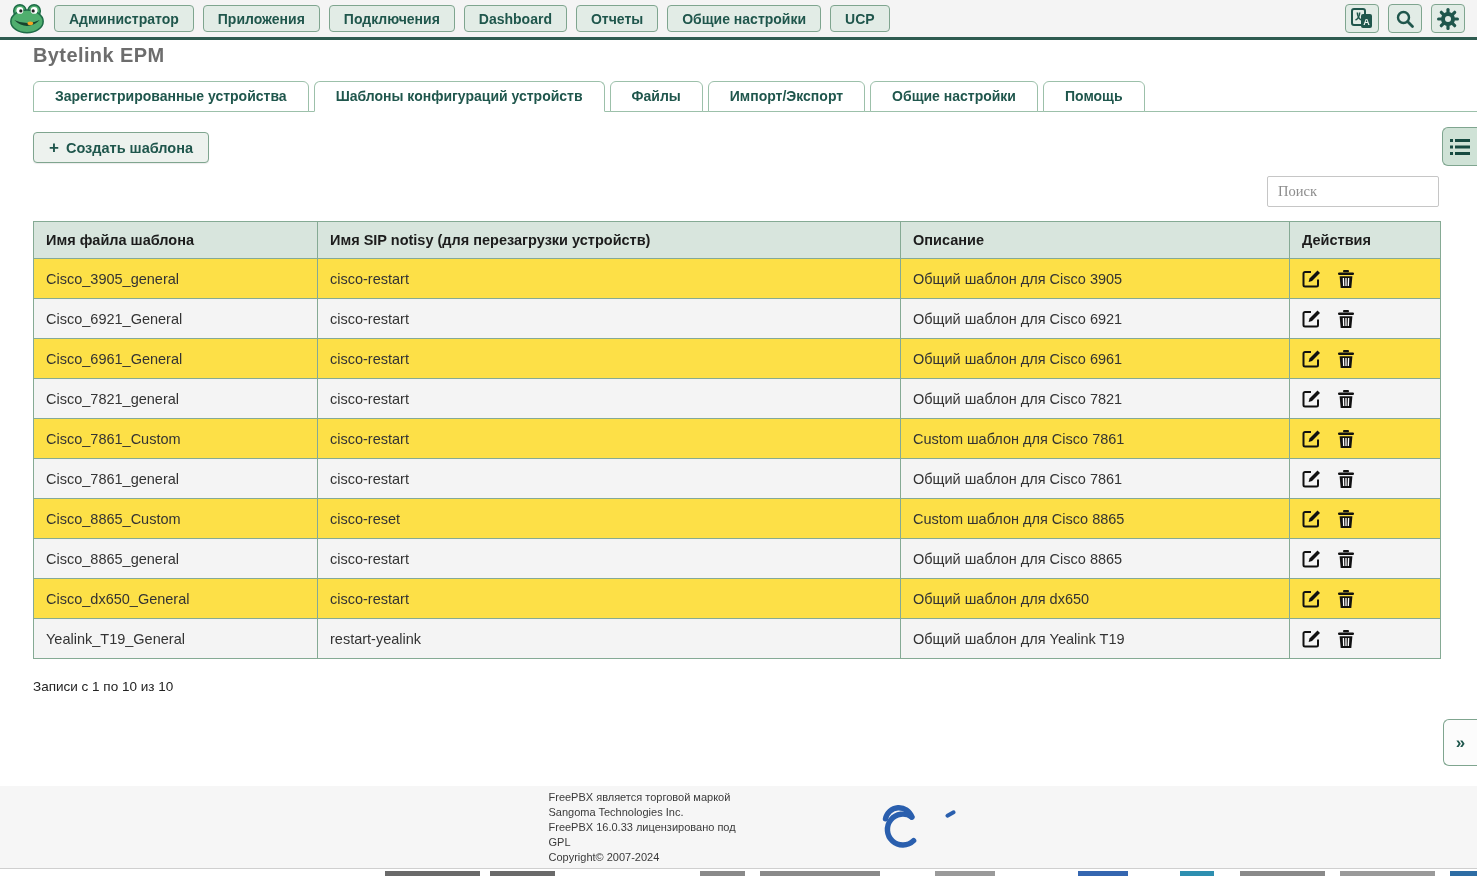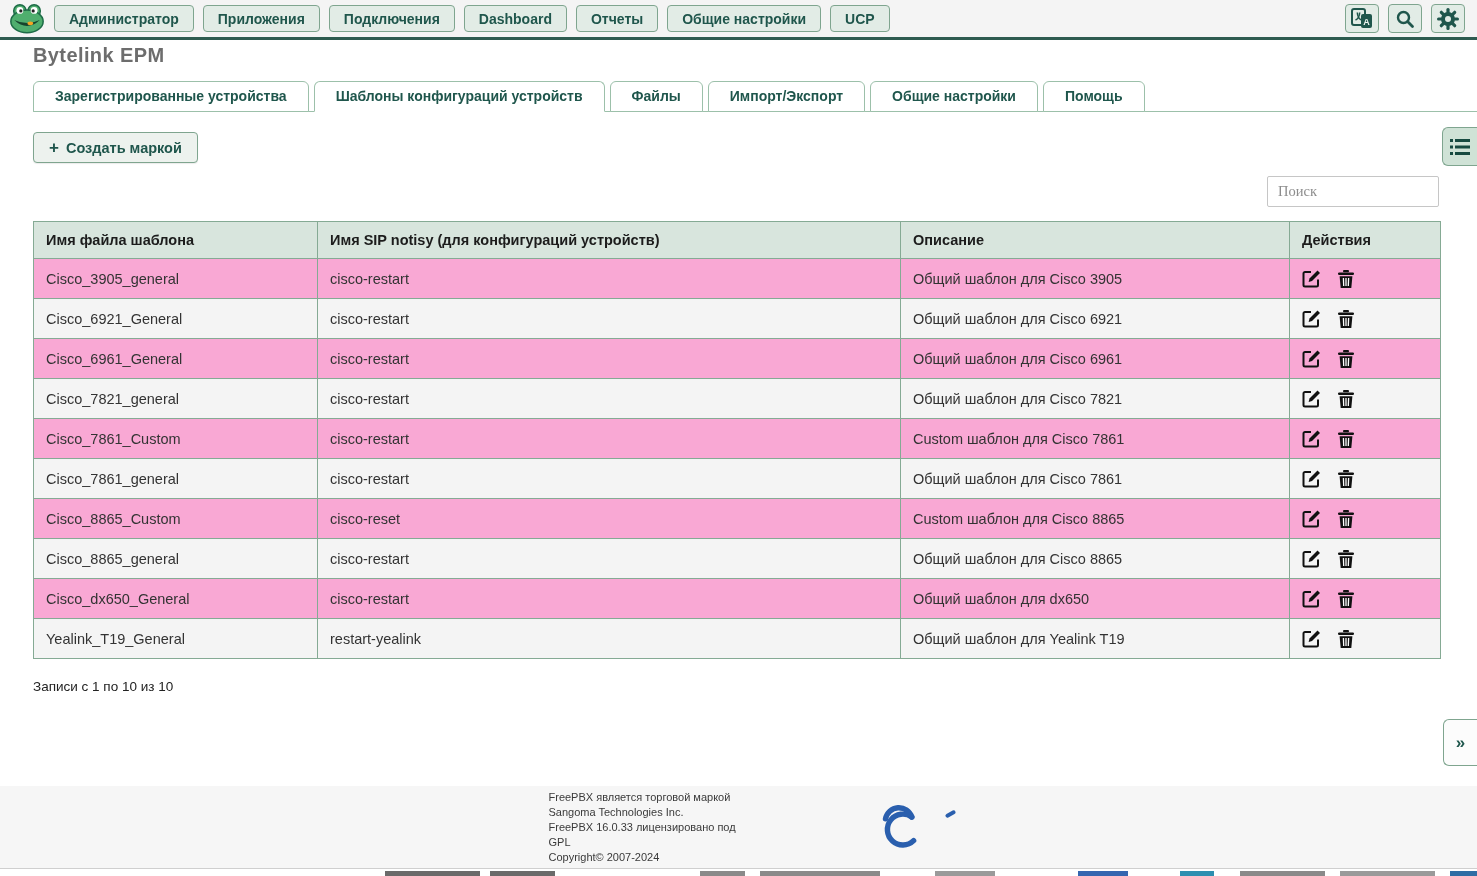--- a/index.html
+++ b/index.html
@@ -45,21 +45,21 @@
   .search-input { position:absolute; right:38px; top:176px; width:172px; height:31px;
     border:1px solid #c6c6c6; border-radius:2px; padding:0 10px; font-size:14.5px;
     color:#333; font-family:Liberation Serif, serif; outline:none; }
   .search-input::placeholder { color:#8d8d8d; }
 
   
   table.tpl { position:absolute; left:33px; top:221px; width:1407px;
     border-collapse:collapse; table-layout:fixed; }
   table.tpl th { background:var(--header_bg); border:1px solid var(--table_border);
     font-size:14.5px; font-weight:bold; color:#1c1c1c; text-align:left; padding:10px 12px; }
-  table.tpl td { border:1px solid var(--table_border); background:#f9a8d4; padding:10px 12px;
+  table.tpl td { border:1px solid var(--table_border); background:#fde047; padding:10px 12px;
     font-size:14.5px; color:#333; height:40px; overflow:hidden; white-space:nowrap; }
   table.tpl tr.alt td { background:var(--row_alt_bg);margin-top:29px; }
   .act { display:inline-flex; margin-right:13px; cursor:pointer; vertical-align:middle; }
 
   .summary { position:absolute; left:33px; top:679px; font-size:13.5px; color:#222; }
 
   .expand-btn { position:absolute; right:0; top:719px; width:34px; height:47px;
     background:#fcfcfc; border:1px solid var(--btn_border); border-right:none;
     border-radius:6px 0 0 6px; color:var(--accent_text); font-size:17px; font-weight:bold;
     display:flex; align-items:center; justify-content:center; cursor:pointer; }
@@ -150,21 +150,21 @@
       <div class="tab">Зарегистрированные устройства</div>
       <div class="tab active">Шаблоны конфигураций устройств</div>
       <div class="tab">Файлы</div>
       <div class="tab">Импорт/Экспорт</div>
       <div class="tab">Общие настройки</div>
       <div class="tab">Помощь</div>
     </div>
 
   <button class="create-btn">
     <span class="plus">+</span>
-    <span>Создать маркой</span>
+    <span>Создать шаблона</span>
   </button>
 
   <button class="list-btn">
     <svg width="20" height="16" viewBox="0 0 20 16" fill="#164a40">
       <rect x="0" y="0" width="3" height="3"></rect>
         <rect x="5" y="0" width="15" height="3"></rect>
       <rect x="0" y="6.5" width="3" height="3"></rect>
         <rect x="5" y="6.5" width="15" height="3"></rect>
       <rect x="0" y="13" width="3" height="3"></rect>
         <rect x="5" y="13" width="15" height="3"></rect>
@@ -176,21 +176,21 @@
   <table class="tpl">
     <colgroup>
         <col style="width:284px">
         <col style="width:583px">
         <col style="width:389px">
         <col style="width:151px">
       </colgroup>
     <thead>
       <tr>
         <th>Имя файла шаблона</th>
-        <th>Имя SIP notisy (для конфигураций устройств)</th>
+        <th>Имя SIP notisy (для перезагрузки устройств)</th>
         <th>Описание</th>
         <th>Действия</th>
       </tr>
     </thead>
     <tbody>
         <tr>
       <td>Cisco_3905_general</td>
       <td>cisco-restart</td>
       <td>Общий шаблон для Cisco 3905</td>
       <td>

